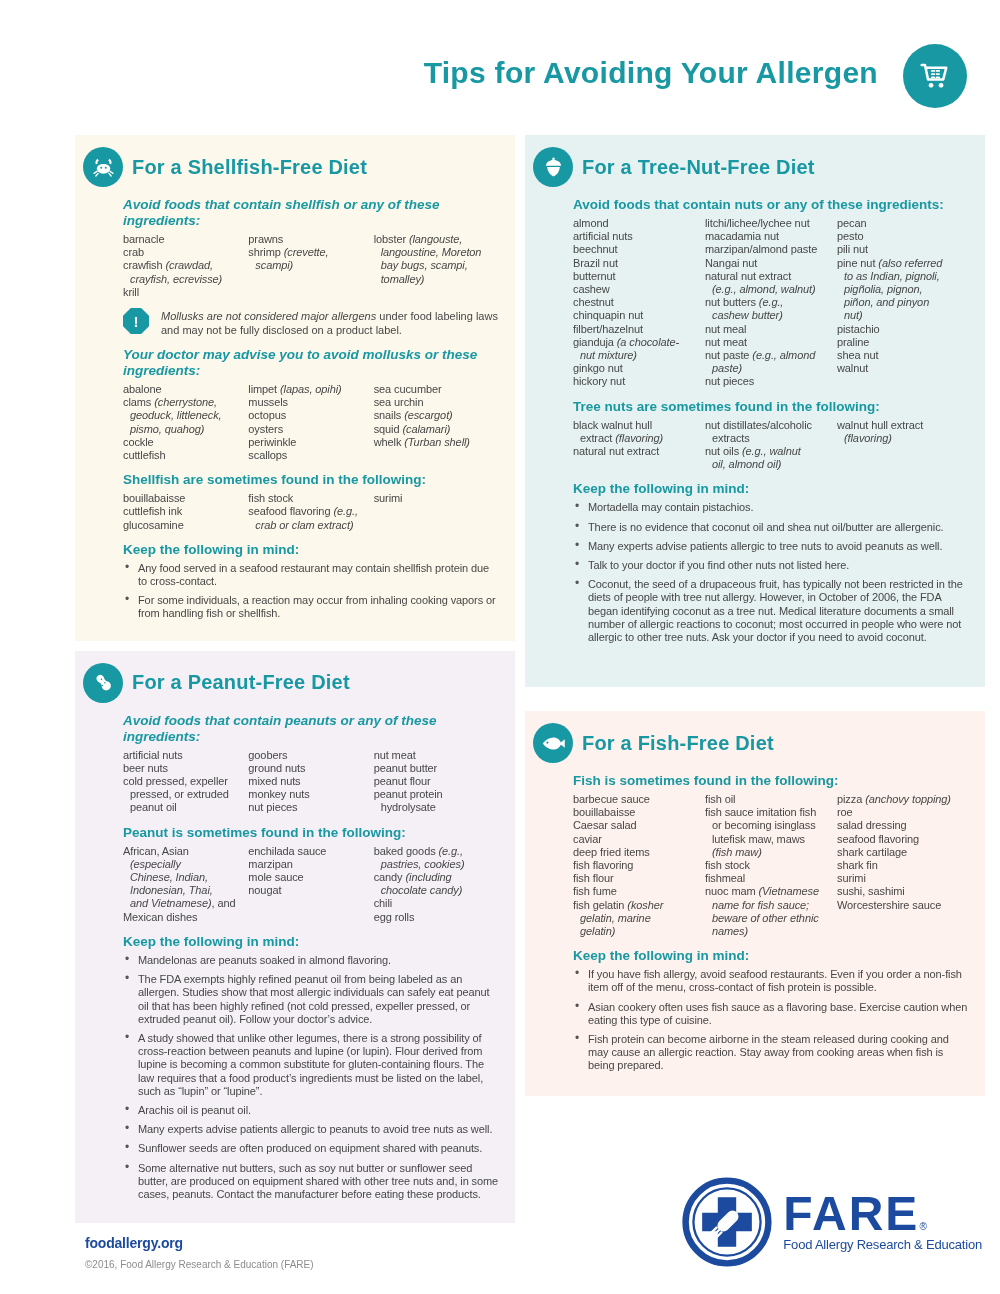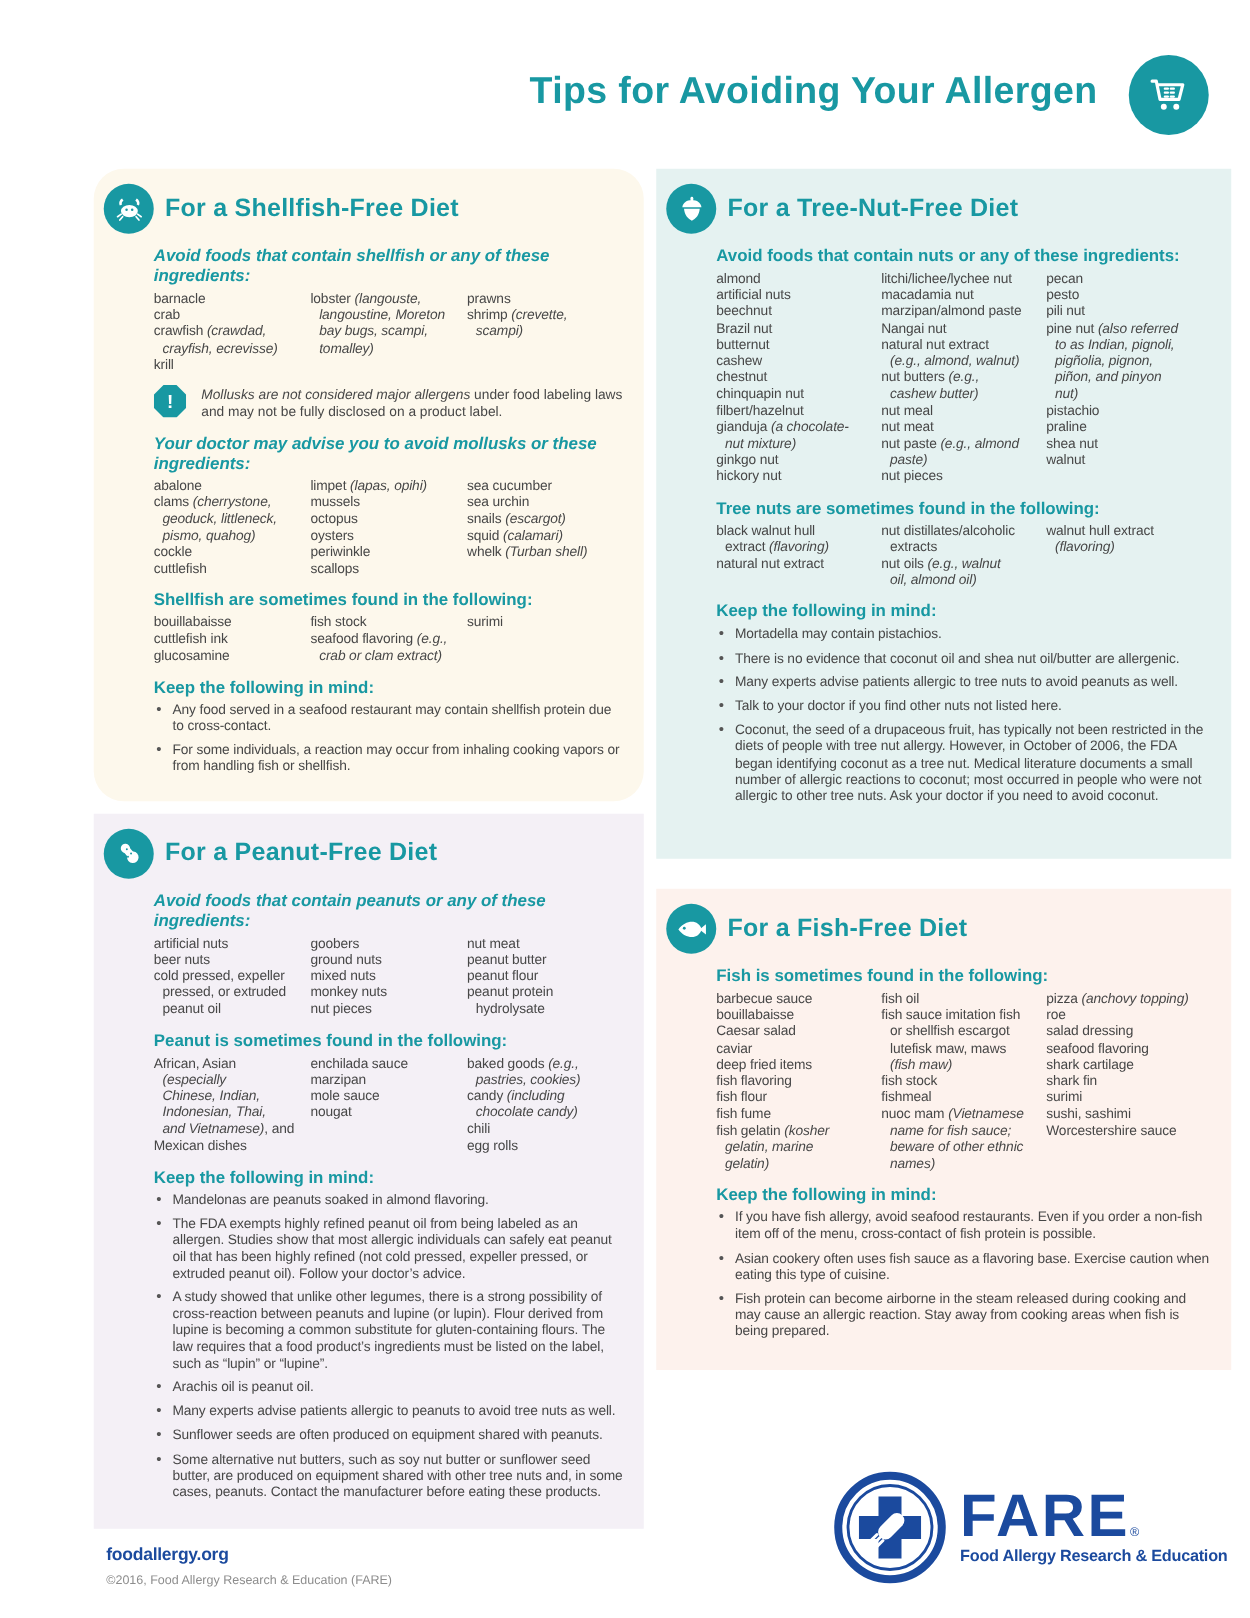--- a/index.html
+++ b/index.html
@@ -27,21 +27,21 @@
   .cart{
     position:absolute;right:33px;top:44px;width:64px;height:64px;border-radius:50%;
     background:var(--teal);display:flex;align-items:center;justify-content:center;
   }
   .cart svg{width:38px;height:38px;}
   
   .main{display:flex;gap:10px;padding:0 15px 0 75px;align-items:flex-start;}
   .colL{width:440px;display:flex;flex-direction:column;gap:10px;}
   .colR{width:460px;display:flex;flex-direction:column;gap:24px;}
   .section{padding:12px 12px 14px 0;width:100%;}
-  .sec-shellfish{background:var(--bg-shellfish);min-height:495px;border-radius:24px;}
+  .sec-shellfish{background:var(--bg-shellfish);min-height:495px;}
   .sec-peanut{background:var(--bg-peanut);min-height:572px;}
   .sec-treenut{background:var(--bg-treenut);min-height:552px;}
   .sec-fish{background:var(--bg-fish);min-height:385px;}
   .sec-head{display:flex;align-items:center;gap:9px;padding-left:8px;}
   .sec-icon{width:40px;height:40px;min-width:40px;border-radius:50%;background:var(--teal);
     display:flex;align-items:center;justify-content:center;}
   .sec-icon svg{width:27px;height:27px;}
   h2{margin:0;font-size:20px;color:var(--teal);letter-spacing:.2px;}
   .sec-body{padding-left:48px;padding-right:4px;}
   h3{margin:10px 0 4px;font-size:13.5px;line-height:16px;color:var(--teal);}
@@ -64,21 +64,21 @@
   ul.mind li::before{content:"\2022";position:absolute;left:2px;top:-1px;font-size:12px;color:#555;}
   i{font-style:italic;}
   
   .site-block{position:absolute;left:85px;bottom:24px;}
   .site{font-size:14px;font-weight:bold;color:var(--navy);letter-spacing:-.2px;}
   .copy{font-size:10px;color:#8d8d8d;margin-top:8px;}
   .fare{position:absolute;right:18px;bottom:26px;display:flex;align-items:center;gap:10px;}
   .fare-emblem svg{width:92px;height:92px;display:block;}
   .fare-word{font-size:48px;font-weight:bold;color:var(--navy);line-height:.9;letter-spacing:2px;}
   .fare-reg{font-size:10px;color:var(--navy);vertical-align:baseline;}
-  .fare-tag{font-size:13px;font-weight:bold;color:var(--navy);margin-top:2px;letter-spacing:-.2px;}
+  .fare-tag{font-size:13px;font-weight:normal;color:var(--navy);margin-top:2px;letter-spacing:-.2px;}
 </style>
 </head>
 <body>
 
 <div class="header">
   <h1 class="title">Tips for Avoiding Your Allergen</h1>
   <div class="cart">
     <svg viewBox="0 0 24 24" fill="none" stroke="#fff" stroke-width="1.6" stroke-linecap="round" stroke-linejoin="round">
       <path d="M3.6 5h2.1l1.9 9.2h9.6l1.9-7.4H6.4"></path>
       <path d="M10 8.8h1.6M13 8.8h1.6M10 10.8h1.6M13 10.8h1.6M10 12.8h1.6M13 12.8h1.6" stroke-width="1.1"></path>
@@ -110,29 +110,29 @@
         <h3 class="wrapcap">Avoid foods that contain shellfish or any of these ingredients:</h3>
         <div class="cols">
           <div class="col">
               <div class="ln">barnacle</div>
               <div class="ln">crab</div>
               <div class="ln">crawfish <i>(crawdad,</i></div>
               <div class="ln hang"><i>crayfish, ecrevisse)</i></div>
               <div class="ln">krill</div>
             </div>
           <div class="col">
+              <div class="ln">prawns</div>
+              <div class="ln">shrimp <i>(crevette,</i></div>
+              <div class="ln hang"><i>scampi)</i></div>
+            </div>
+          <div class="col">
               <div class="ln">lobster <i>(langouste,</i></div>
               <div class="ln hang"><i>langoustine, Moreton</i></div>
               <div class="ln hang"><i>bay bugs, scampi,</i></div>
               <div class="ln hang"><i>tomalley)</i></div>
-            </div>
-          <div class="col">
-              <div class="ln">prawns</div>
-              <div class="ln">shrimp <i>(crevette,</i></div>
-              <div class="ln hang"><i>scampi)</i></div>
             </div>
         </div>
         <div class="note">
           <span class="oct">!</span>
           <p><i>Mollusks are not considered major allergens</i> under food labeling laws and may not be fully disclosed on a product label.</p>
         </div>
         <h3 class="wrapcap">Your doctor may advise you to avoid mollusks or these ingredients:</h3>
         <div class="cols">
           <div class="col">
               <div class="ln">abalone</div>
@@ -375,21 +375,21 @@
               <div class="ln">fish flavoring</div>
               <div class="ln">fish flour</div>
               <div class="ln">fish fume</div>
               <div class="ln">fish gelatin <i>(kosher</i></div>
               <div class="ln hang"><i>gelatin, marine</i></div>
               <div class="ln hang"><i>gelatin)</i></div>
             </div>
           <div class="col">
               <div class="ln">fish oil</div>
               <div class="ln">fish sauce imitation fish</div>
-              <div class="ln hang">or shellfish escargot</div>
+              <div class="ln hang">or becoming isinglass</div>
               <div class="ln hang">lutefisk maw, maws</div>
               <div class="ln hang"><i>(fish maw)</i></div>
               <div class="ln">fish stock</div>
               <div class="ln">fishmeal</div>
               <div class="ln">nuoc mam <i>(Vietnamese</i></div>
               <div class="ln hang"><i>name for fish sauce;</i></div>
               <div class="ln hang"><i>beware of other ethnic</i></div>
               <div class="ln hang"><i>names)</i></div>
             </div>
           <div class="col">

